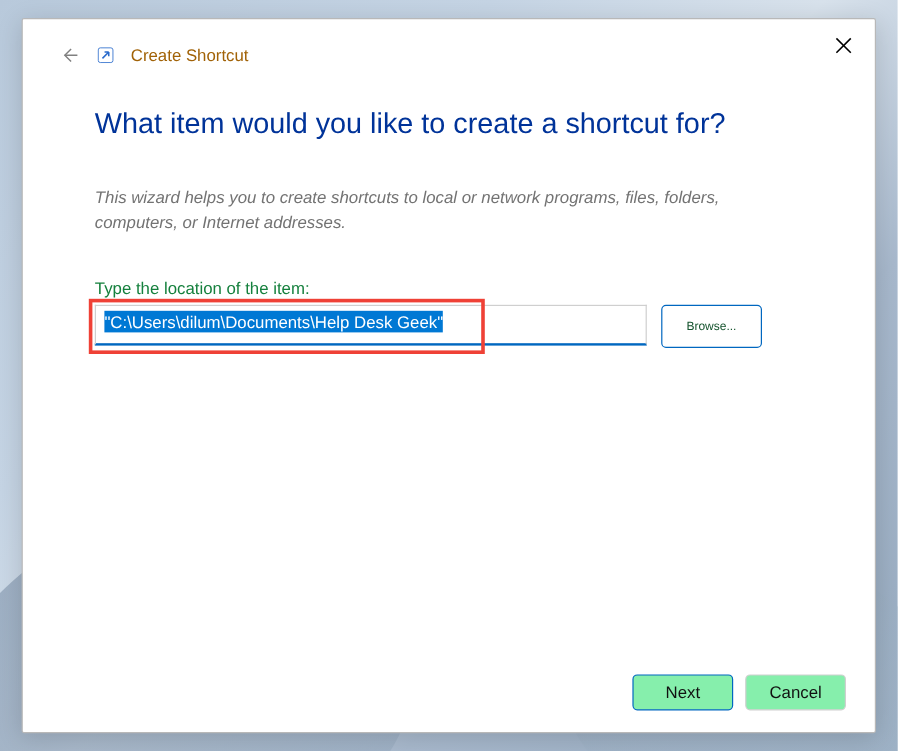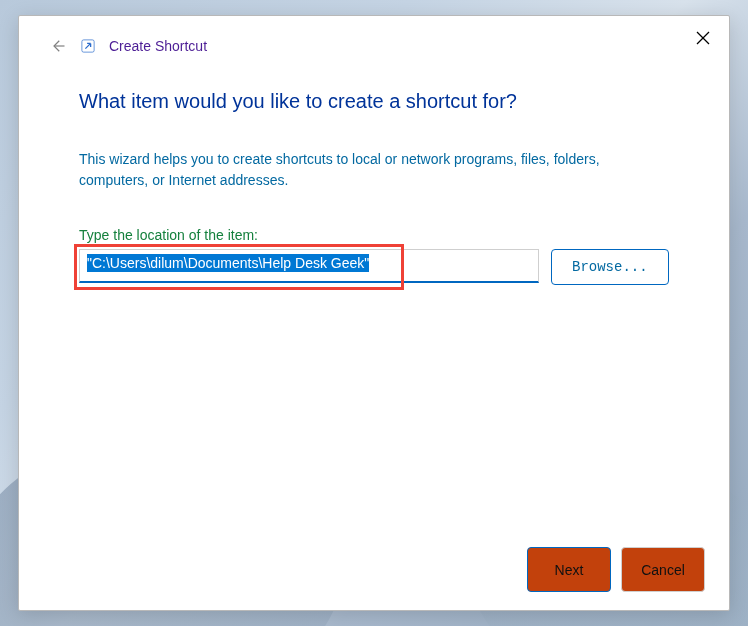--- a/index.html
+++ b/index.html
@@ -80,37 +80,38 @@
     .back-arrow svg { width: 18px; height: 18px; stroke: #808080; }
     .shortcut-icon {
       width: 14px;
       height: 14px;
       position: relative;
       display: inline-block;
     }
     .shortcut-icon svg { width: 14px; height: 14px; }
     .title-text {
       font-size: 14px;
-      color: #4c1d95;
+      color: #a16207;
     }
     .content {
       flex: 1;
       padding: 24px 60px 10px 60px;
     }
     .heading {
       color: #003399;
-      font-size: 20px;
+      font-size: 24px;
       font-weight: 400;
       margin-bottom: 36px;
     }
     .description {
       font-size: 14px;
-      color: #0369a1;
+      color: #737373;
       line-height: 1.5;
       margin-bottom: 36px;
+      font-style: italic;
     }
     .field-label {
       font-size: 14px;
       color: #15803d;
       margin-bottom: 6px;
     }
     .input-row {
       display: flex;
       align-items: flex-start;
       gap: 12px;
@@ -148,44 +149,44 @@
       position: absolute;
       border: 3px solid #ef4136;
       pointer-events: none;
     }
     .browse-btn {
       height: 36px;
       padding: 0 20px;
       border: 1px solid #0067c0;
       border-radius: 4px;
       background: #fff;
-      font-size: 14px;
-      color: #0369a1;
-      cursor: pointer;
-      font-family: Liberation Mono, monospace;
+      font-size: 10px;
+      color: #14532d;
+      cursor: pointer;
+      font-family: Liberation Sans, sans-serif;
     }
     .continue-text {
       font-size: 14px;
       color: #111;
     }
     .footer {
       padding: 12px 24px 18px;
       display: flex;
       justify-content: flex-end;
       gap: 10px;
     }
     .footer button {
-      height: 45px;
+      height: 30px;
       min-width: 84px;
       padding: 0 14px;
       border-radius: 4px;
       font-size: 14px;
       font-family: inherit;
       cursor: pointer;
-      background: #c2410c;
+      background: #86efac;
     }
     .next-btn {
       border: 1px solid #0067c0;
       color: #111;
     }
     .cancel-btn {
       border: 1px solid #cfcfcf;
       color: #111;
     }
   </style>

